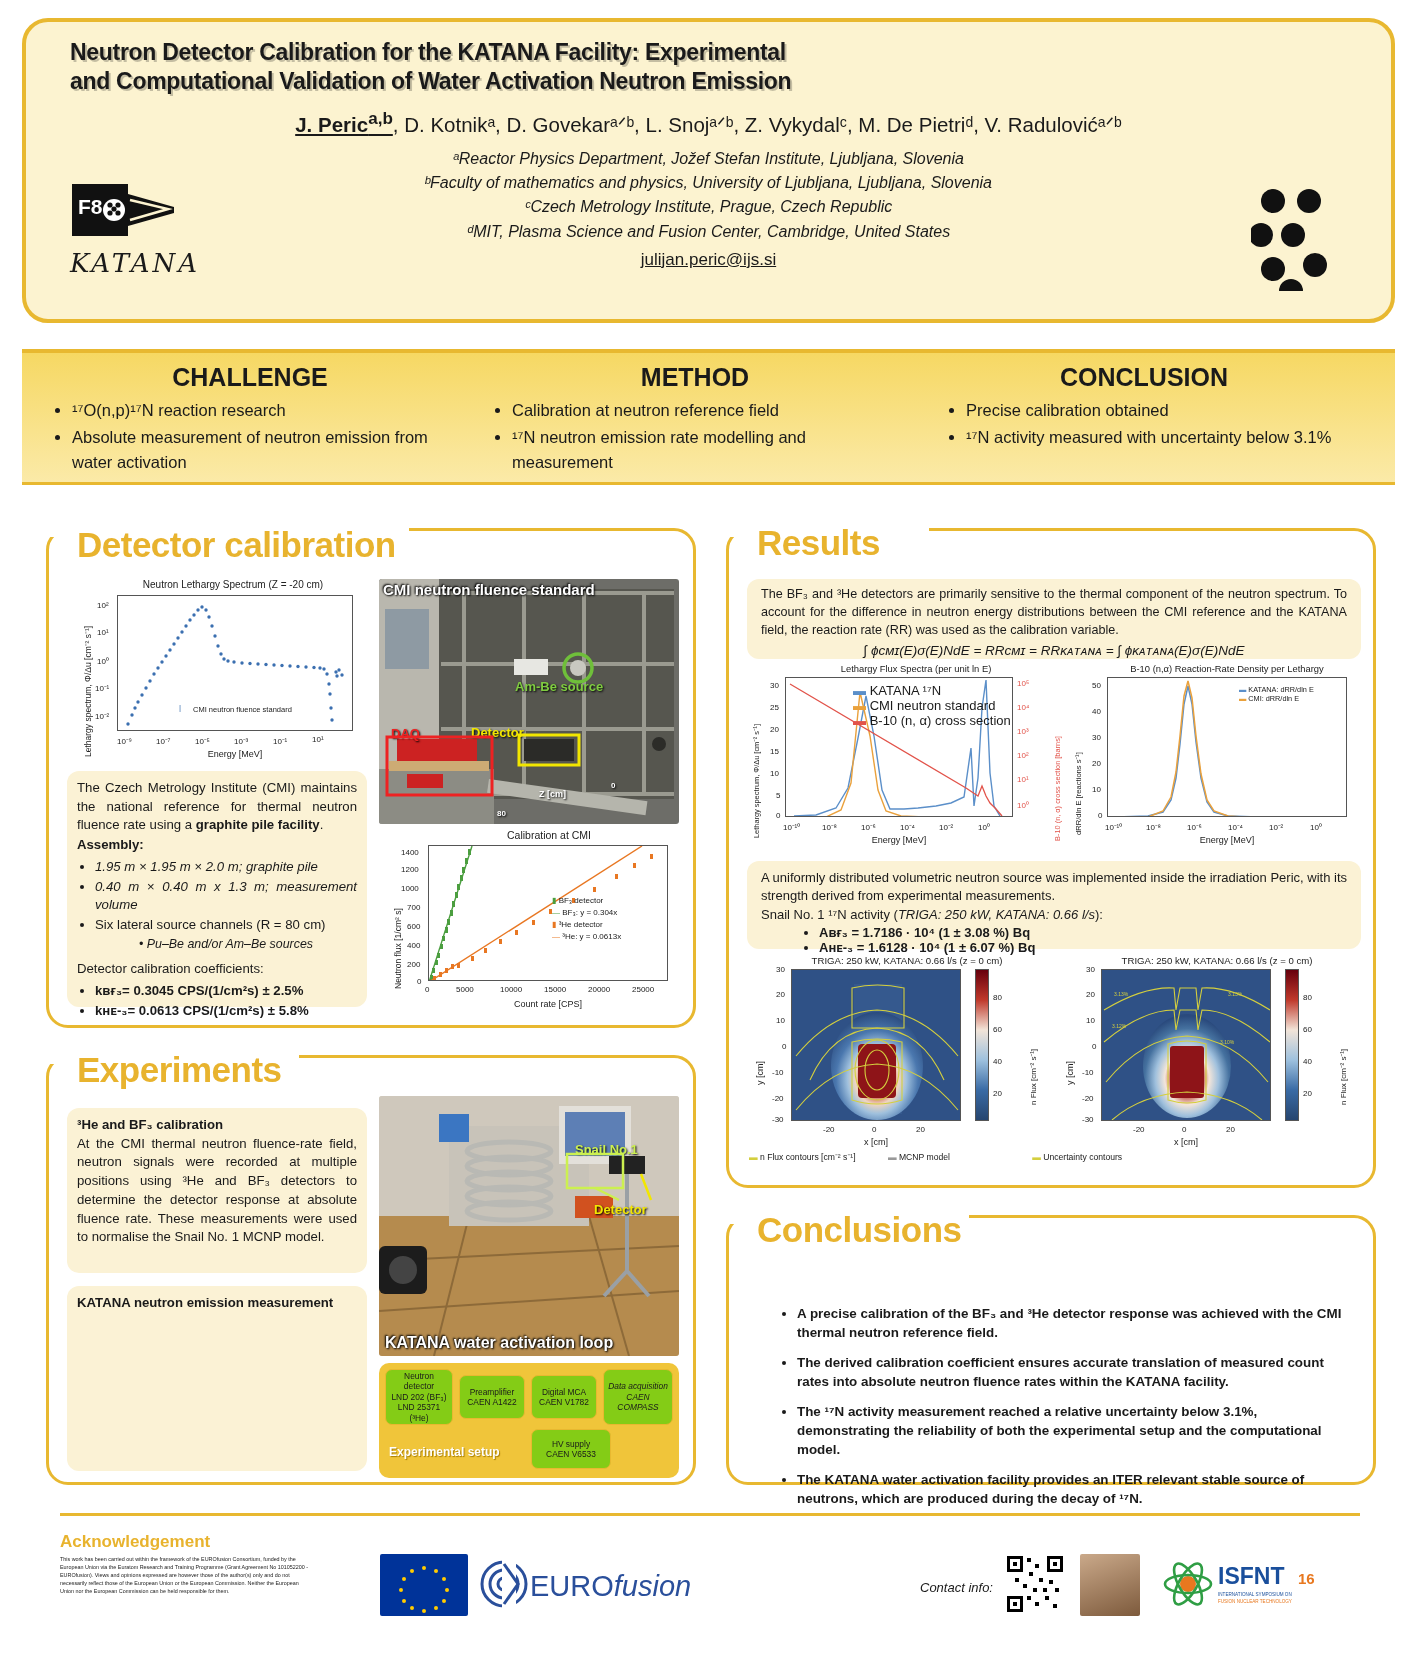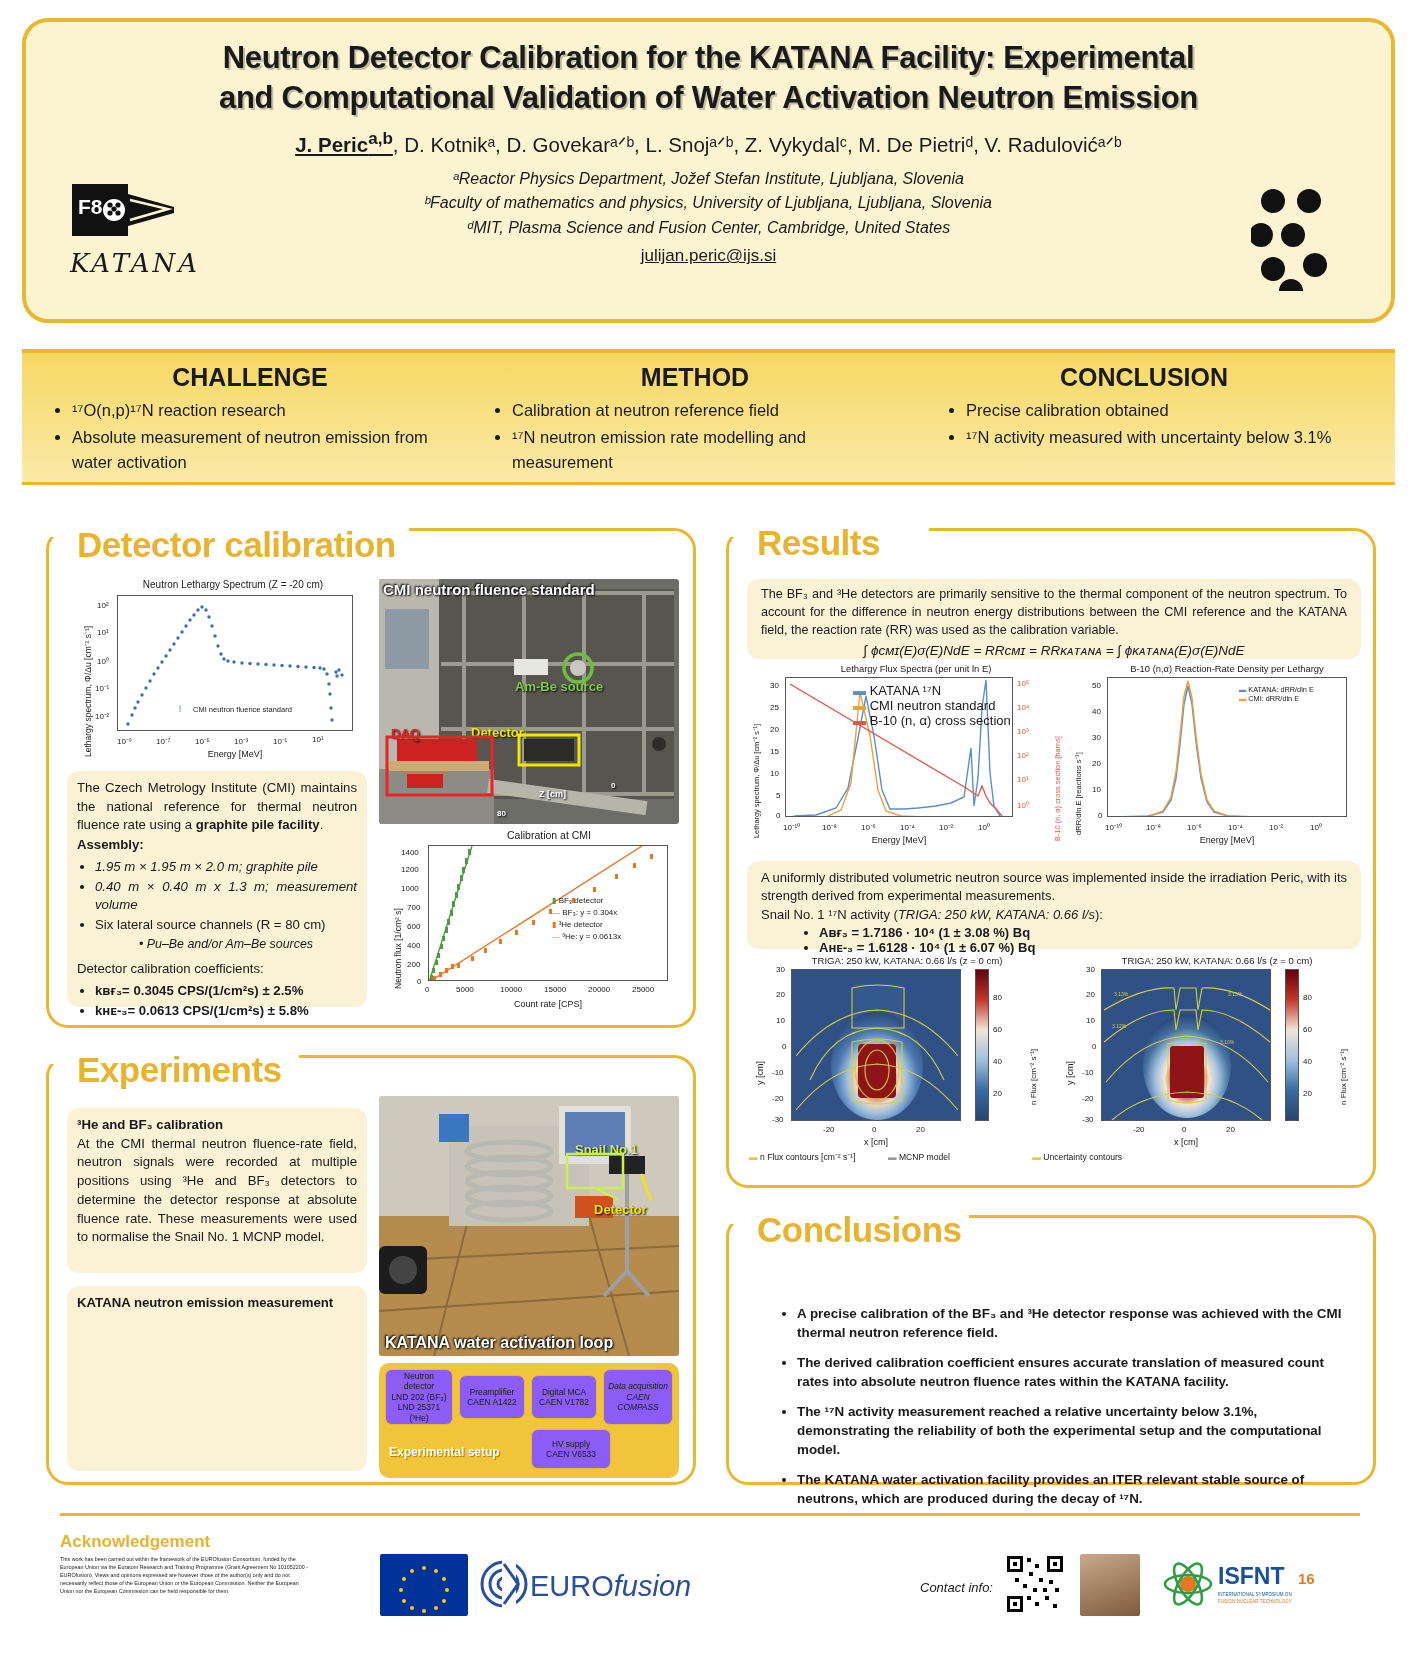--- a/index.html
+++ b/index.html
@@ -13,21 +13,21 @@
     overflow:hidden;
   }
   .poster { position:absolute; inset:0; }
 
   
   .header {
     position:absolute; left:22px; top:18px; width:1373px; height:305px;
     background:#fcf3d0; border:4px solid #e8b830; border-radius:26px;
   }
   .title {
-    text-align:center; font-weight:bold; font-size:31px; line-height:1.28;
+    font-weight:bold; font-size:23px; line-height:1.28;
     padding:16px 44px 0 44px; letter-spacing:-0.3px;
     text-shadow:2px 2px 0 rgba(0,0,0,0.22);
   }
   .authors {
     text-align:center; font-size:20.5px; margin-top:12px; padding:0 40px;
   }
   .authors .me { font-weight:bold; text-decoration:underline; }
   .affils { text-align:center; font-size:16px; font-style:italic; line-height:1.52; margin-top:10px; }
   .email { text-align:center; font-size:17px; font-weight:normal; text-decoration:underline; margin-top:6px; }
   .katana-logo { position:absolute; left:44px; top:158px; width:180px; }
@@ -83,21 +83,21 @@
     text-shadow:1px 1px 2px #000, -1px -1px 2px #000;
   }
   .tag { position:absolute; font-size:13px; font-weight:bold; text-shadow:1px 1px 2px #000; }
 
   
   .con-list { position:absolute; left:28px; top:70px; width:595px; }
   .con-list li { font-size:13.4px; line-height:1.42; margin-bottom:11px; text-align:left; font-weight:bold; }
 
   
   .eqbox {
-    position:absolute; background:#8b5cf6; border:1.4px solid #e8b830; border-radius:7px;
+    position:absolute; background:#84cc16; border:1.4px solid #e8b830; border-radius:7px;
     font-size:8.4px; text-align:center; display:flex; align-items:center;
     justify-content:center; line-height:1.25; padding:2px;
   }
 
   
   .footer { position:absolute; left:60px; top:1513px; width:1300px; }
   .hr { height:3px; background:#e8b830; width:1300px; }
   .ack-h { color:#e8b32e; font-size:17px; font-weight:600; margin-top:16px; }
   .ack-t { font-size:5.4px; line-height:1.5; width:250px; margin-top:3px; color:#222; }
   .eu-flag {
@@ -121,20 +121,21 @@
     <div class="title">
       <span>Neutron Detector Calibration for the KATANA Facility: Experimental</span><br>
       <span>and Computational Validation of Water Activation Neutron Emission</span>
     </div>
     <div class="authors">
       <span class="me"><span>J. Peric</span><sup>a,b</sup></span><span>, D. Kotnikᵃ, D. Govekarᵃᐟᵇ, L. Snojᵃᐟᵇ, Z. Vykydalᶜ, M. De Pietriᵈ, V. Radulovićᵃᐟᵇ</span>
     </div>
     <div class="affils">
       <div>ᵃReactor Physics Department, Jožef Stefan Institute, Ljubljana, Slovenia</div>
       <div>ᵇFaculty of mathematics and physics, University of Ljubljana, Ljubljana, Slovenia</div>
+      <div>ᶜCzech Metrology Institute, Prague, Czech Republic</div>
       <div>ᵈMIT, Plasma Science and Fusion Center, Cambridge, United States</div>
     </div>
     <div class="email">julijan.peric@ijs.si</div>
 
     <div class="katana-logo">
       <svg width="166" height="60" viewBox="0 0 166 60">
         <rect x="2" y="4" width="56" height="52" fill="#111"></rect>
         <text x="8" y="34" font-family="Liberation Sans, sans-serif" font-size="21" font-weight="bold" fill="#fff">F8</text>
         <circle cx="44" cy="30" r="11" fill="#fff"></circle>
         <circle cx="40" cy="25" r="2.6" fill="#111"></circle>

